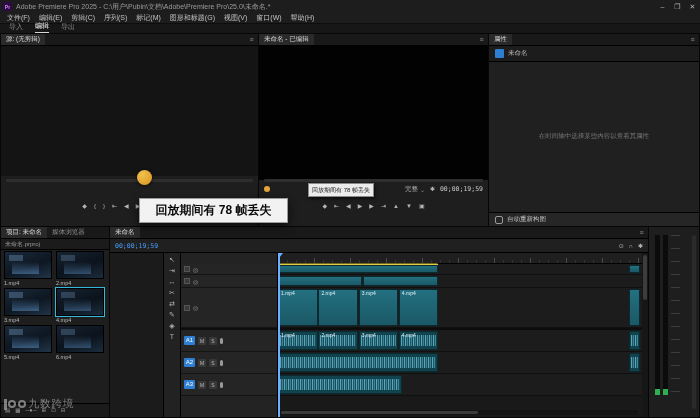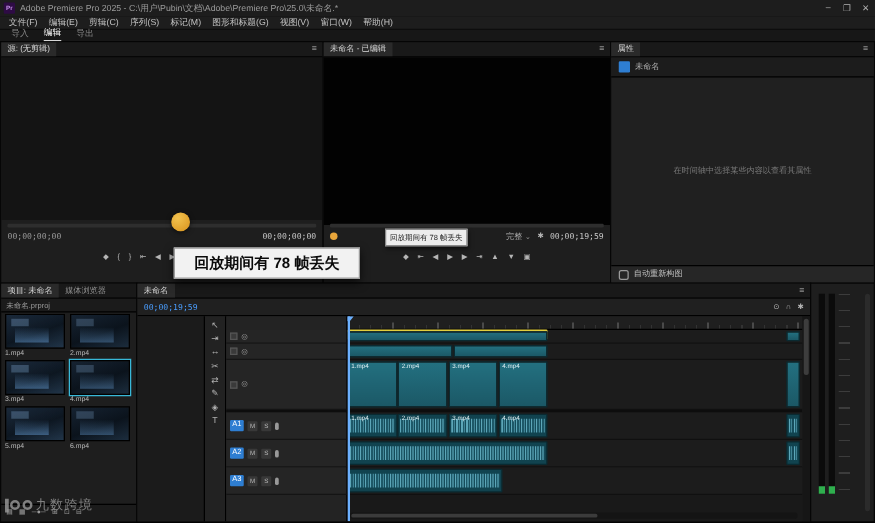--- a/index.html
+++ b/index.html
@@ -149,25 +149,20 @@
     </div>
 
   <div class="panel source-panel">
     <div class="phdr">
       <span class="ptab active">源: (无剪辑)</span>
       <span class="spacer"></span>
       <span class="pmenu">≡</span>
     </div>
     <div class="mon-body"></div>
     <div class="scrub"></div>
-    <div class="mc-row1">
-      <span class="timecode">00;00;00;00</span>
-      <span class="spacer"></span>
-      <span class="timecode white">00;00;00;00</span>
-    </div>
     <div class="mc-row2">
         <span class="ticon">◆</span>
         <span class="ticon">{</span>
         <span class="ticon">}</span>
         <span class="ticon">⇤</span>
         <span class="ticon">◀</span>
         <span class="ticon">▶</span>
         <span class="ticon">▶</span>
         <span class="ticon">⇥</span>
         <span class="ticon">▣</span>

